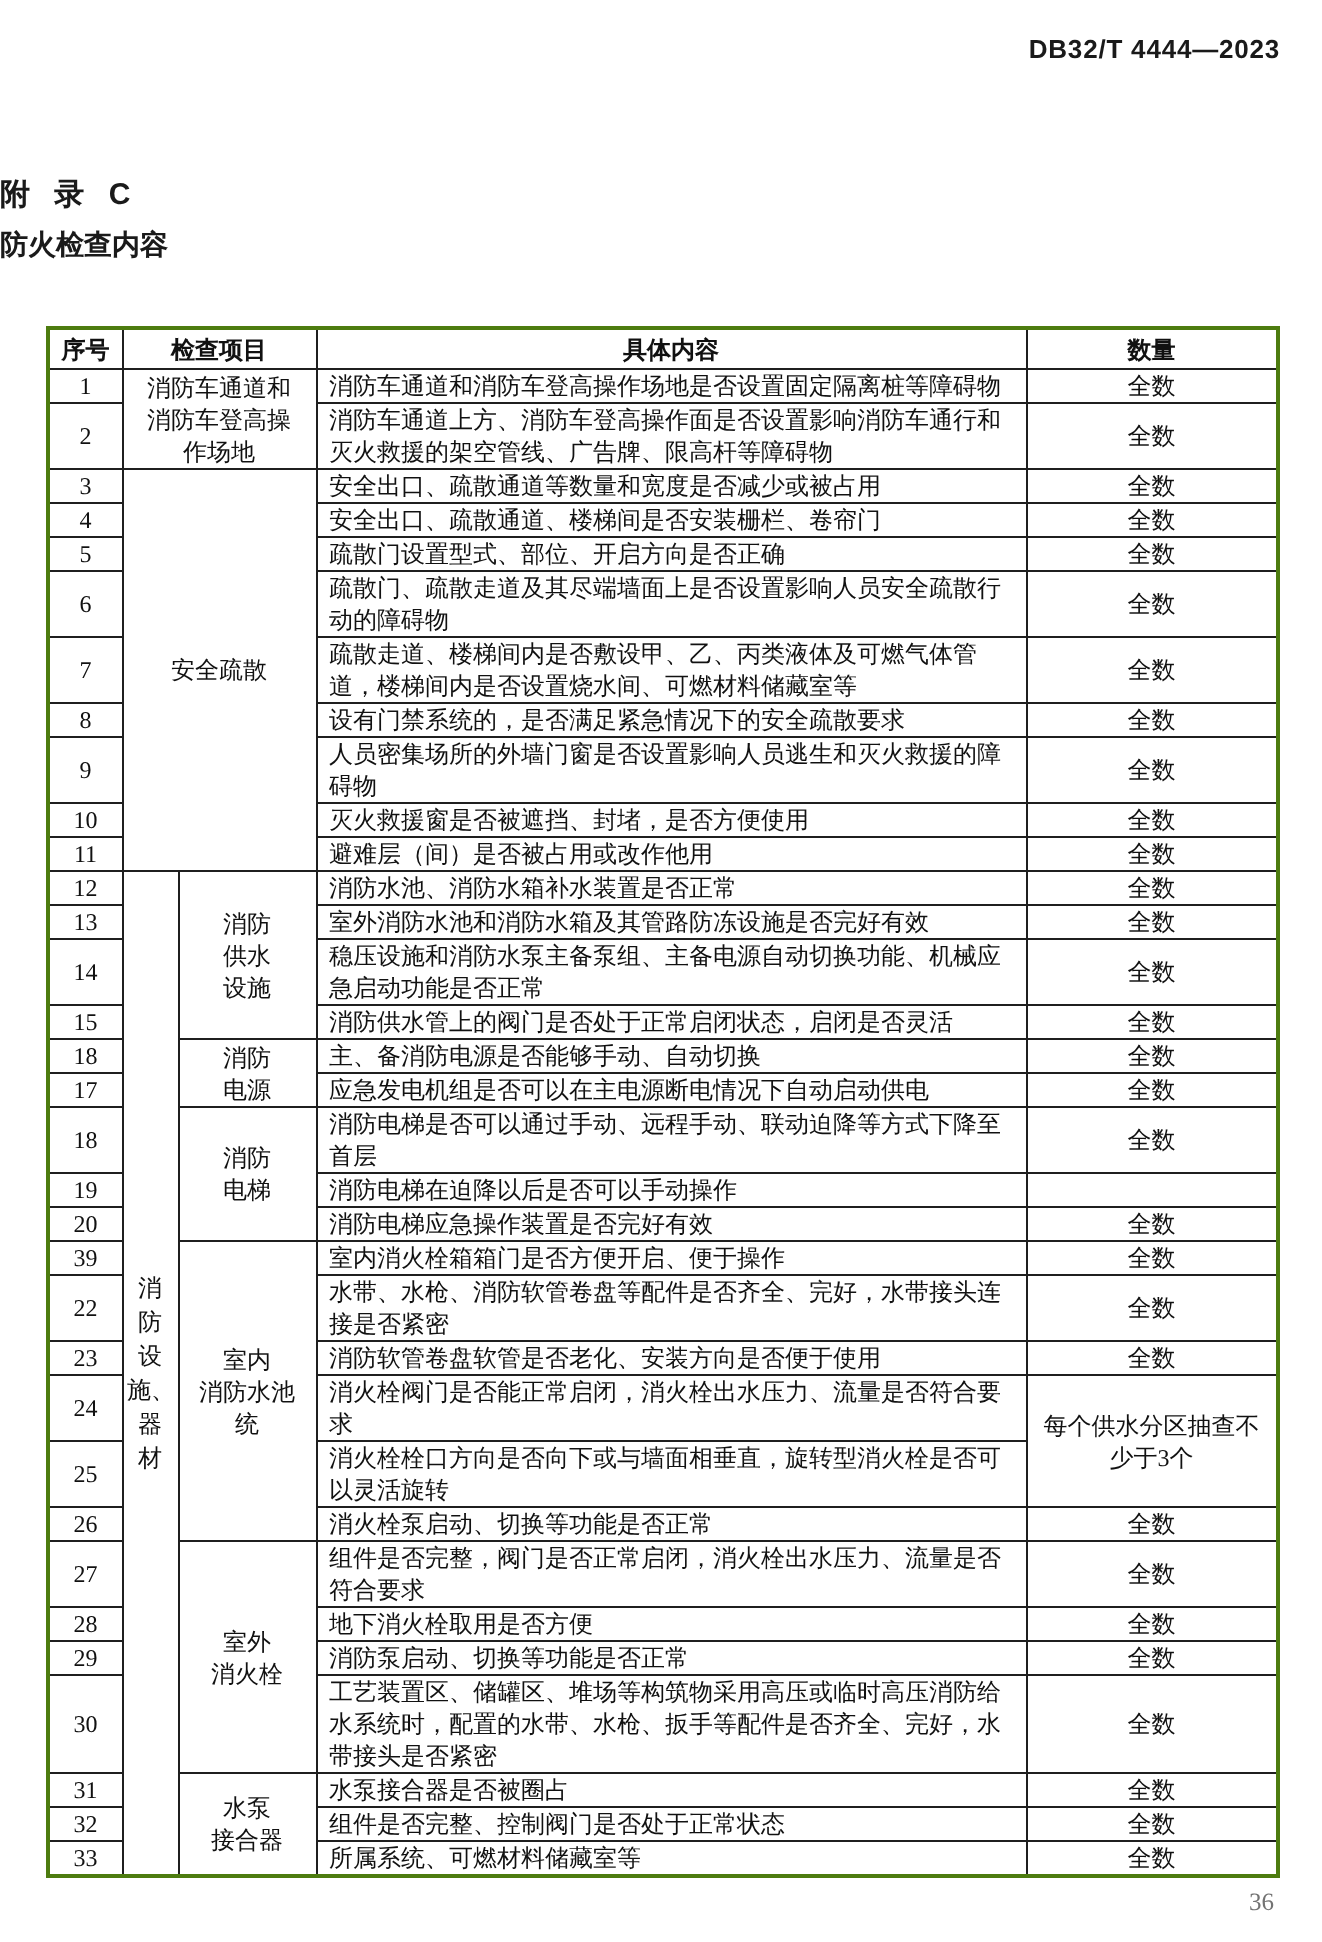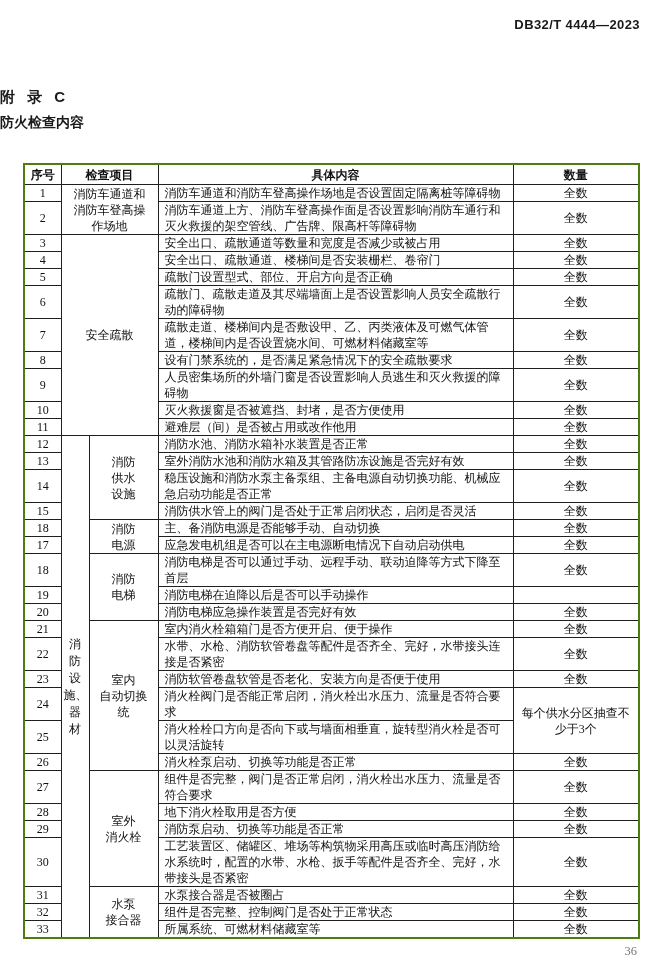--- a/index.html
+++ b/index.html
@@ -218,23 +218,23 @@
           <td class="cell-no">19</td>
           <td class="cell-content">消防电梯在迫降以后是否可以手动操作</td>
           <td class="cell-qty"></td>
         </tr>
         <tr>
           <td class="cell-no">20</td>
           <td class="cell-content">消防电梯应急操作装置是否完好有效</td>
           <td class="cell-qty">全数</td>
         </tr>
         <tr>
-          <td class="cell-no">21</td>
+          <td class="cell-no">39</td>
           <td class="cell-subgroup" rowspan="6">室内
-自动切换
+消防水池
 统</td>
           <td class="cell-content">室内消火栓箱箱门是否方便开启、便于操作</td>
           <td class="cell-qty">全数</td>
         </tr>
         <tr>
           <td class="cell-no">22</td>
           <td class="cell-content">水带、水枪、消防软管卷盘等配件是否齐全、完好，水带接头连接是否紧密</td>
           <td class="cell-qty">全数</td>
         </tr>
         <tr>

